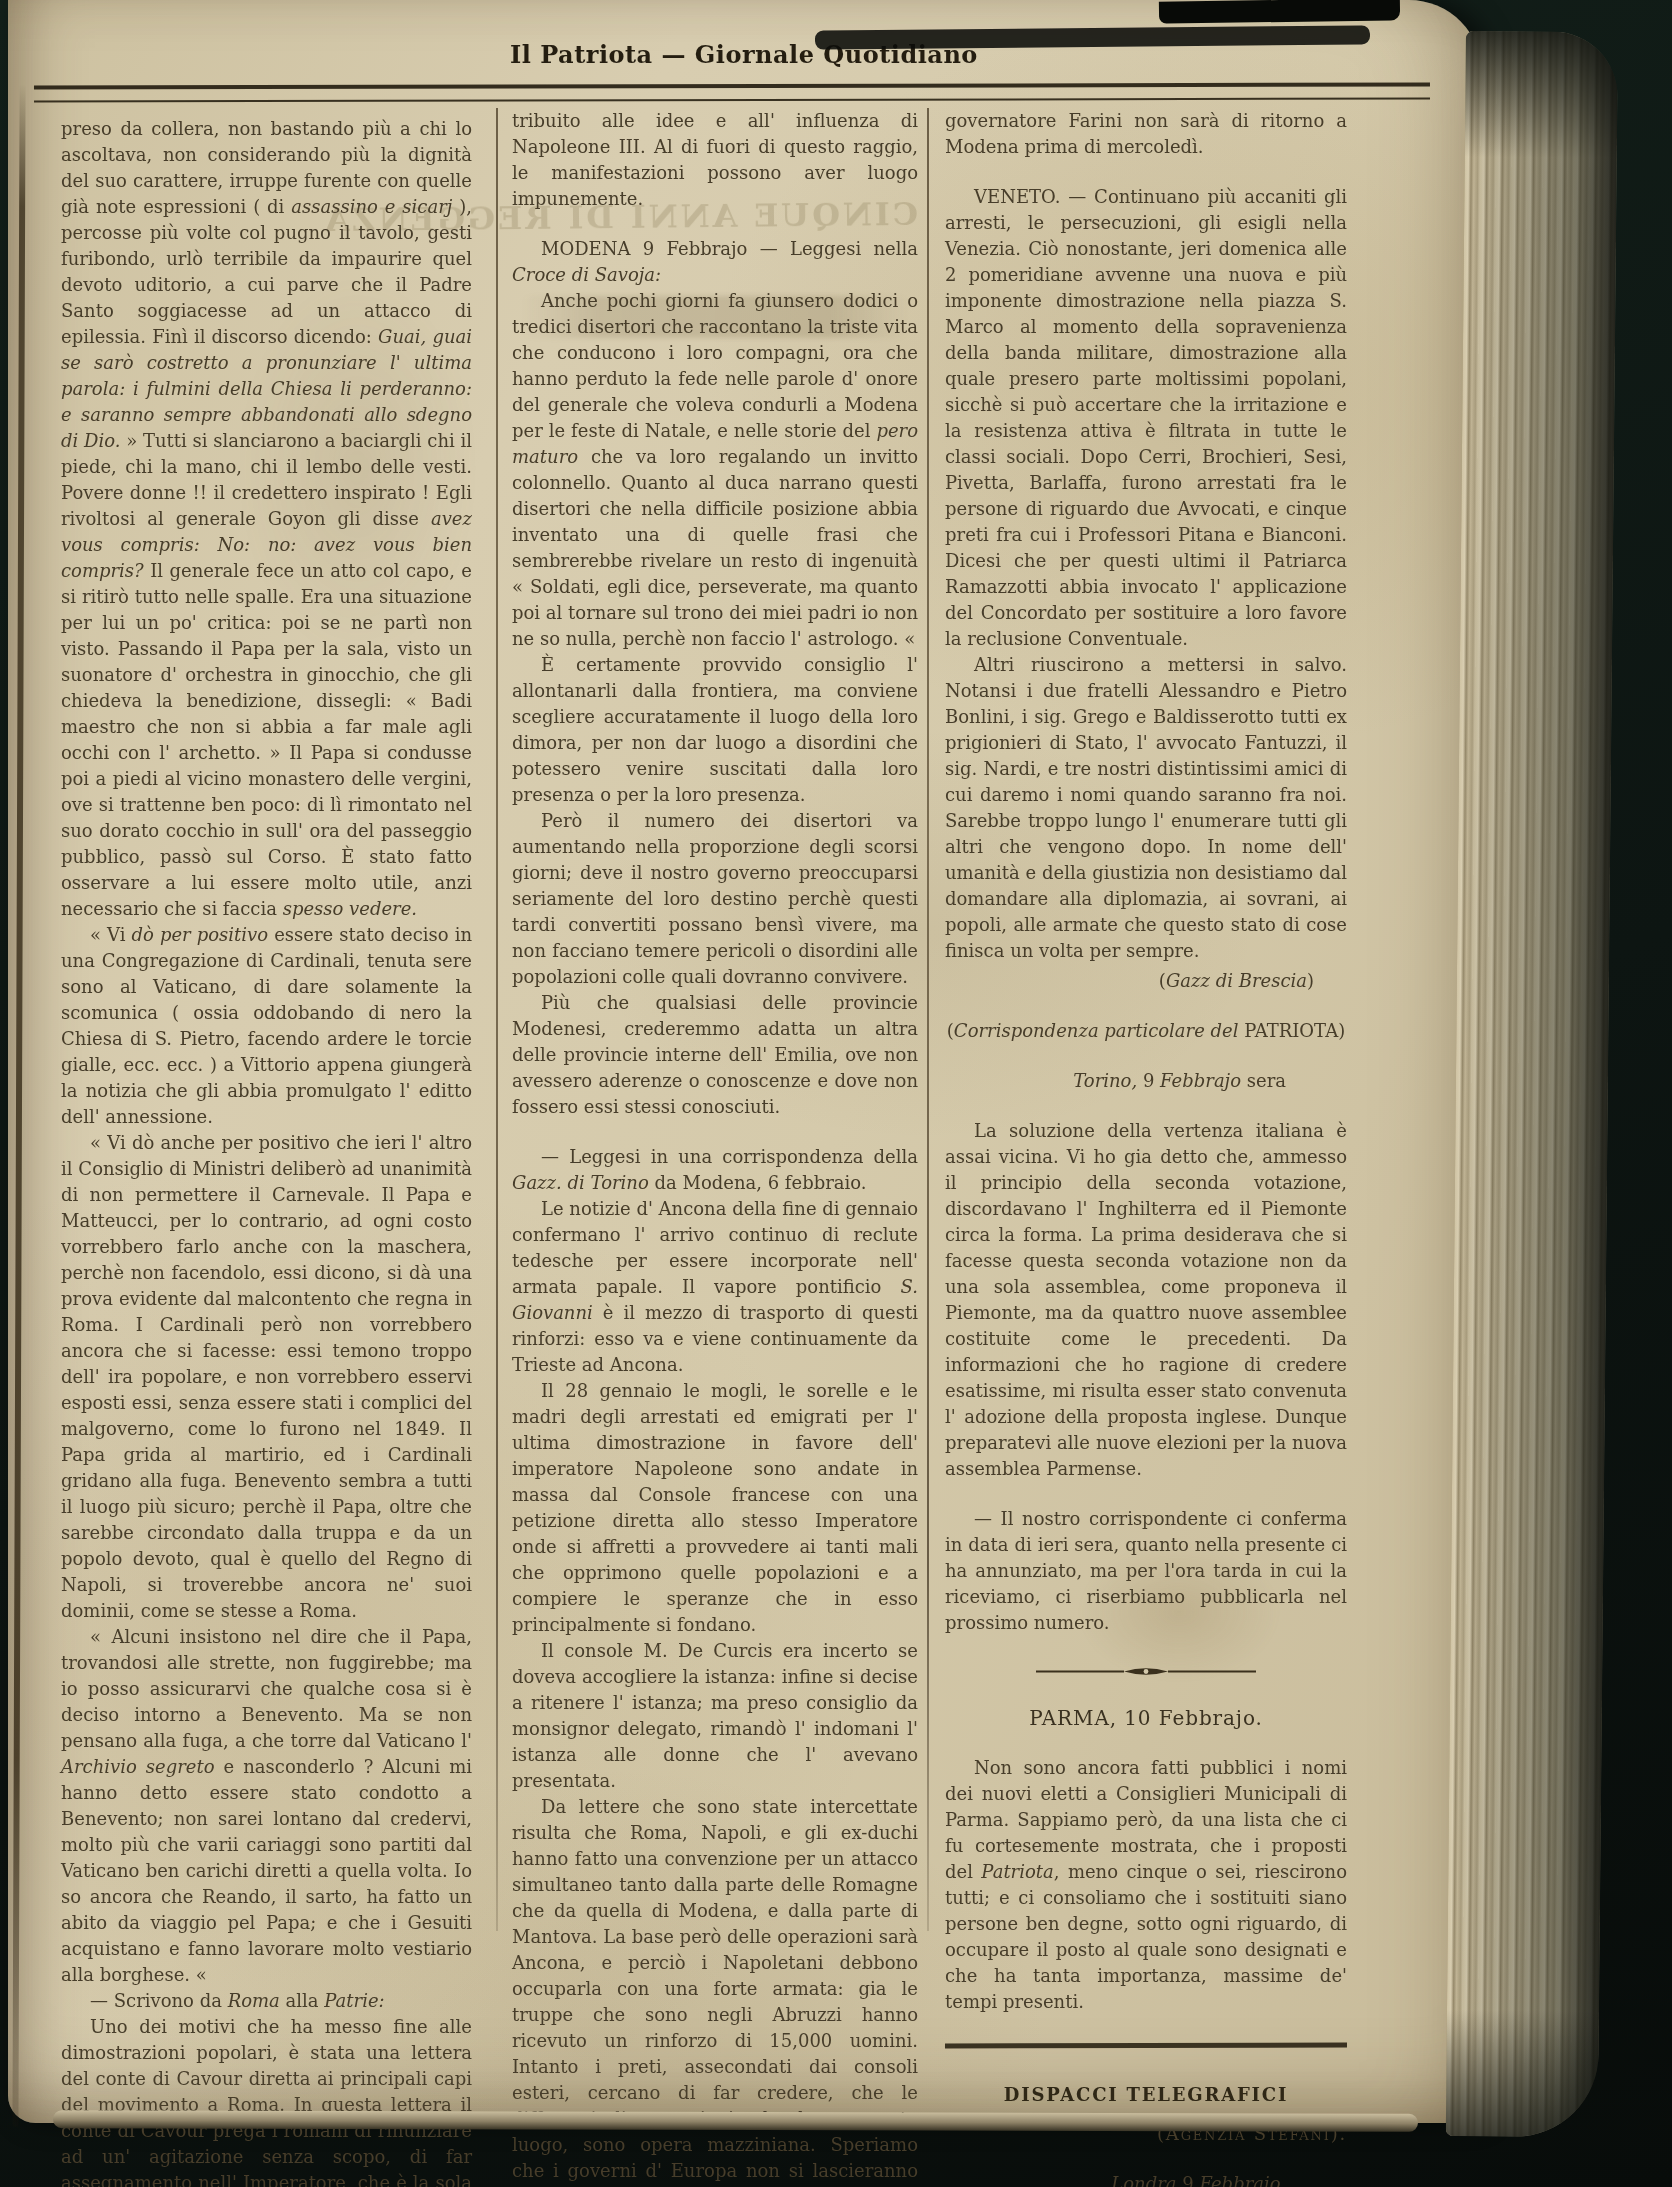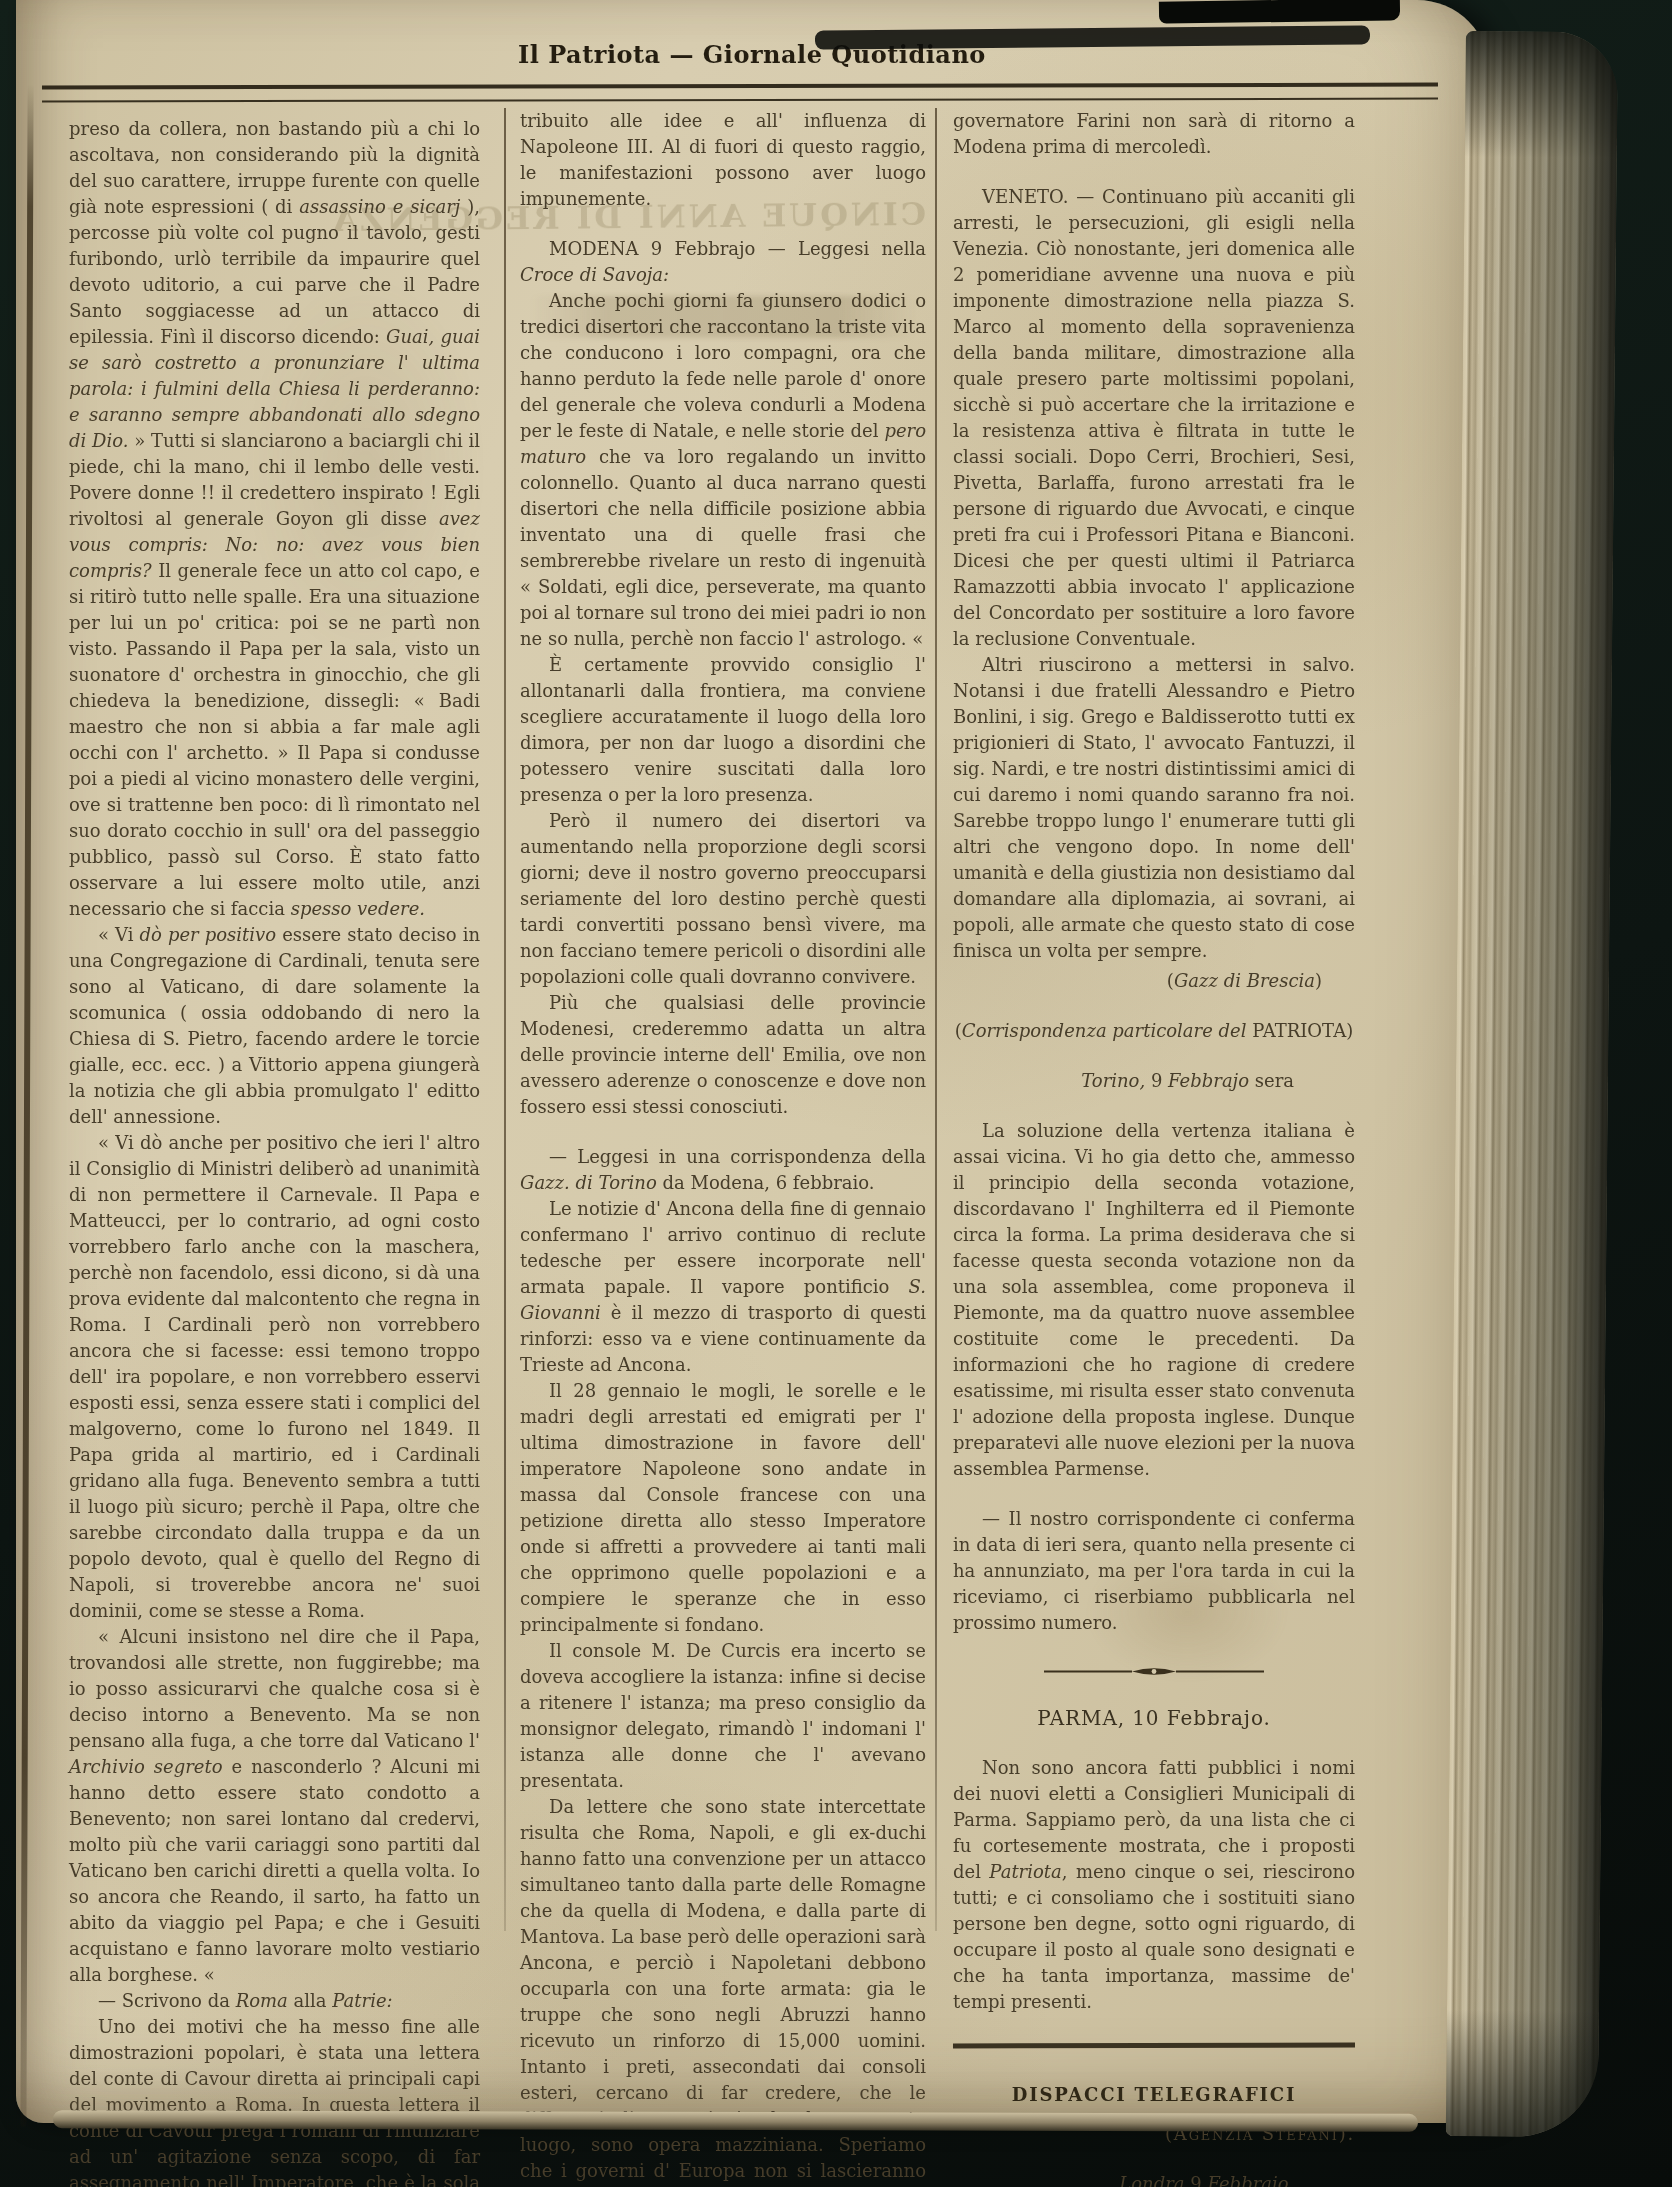--- a/index.html
+++ b/index.html
@@ -1,20 +1,20 @@
 <!DOCTYPE html>
 <html style="font-size:14.7px"><head>
 <meta charset="utf-8">
 <style>
   html,body{margin:0;padding:0;background:#0d1512;}
   .scene{position:relative;width:1672px;height:2187px;overflow:hidden;
     background:linear-gradient(160deg,#13201a 0%,#0d1512 55%,#080c0a 100%);
     font-family:"DejaVu Serif","Liberation Serif",serif;}
   
-  .page{position:absolute;left:16px;top:0;width:1474px;height:2123px;
+  .page{position:absolute;left:8px;top:0;width:1474px;height:2123px;
     background-color:#d4c9ab;
     background-image:
       radial-gradient(ellipse 826px 597px at 82% 18%, rgba(172,152,108,.28), transparent 62%),
       radial-gradient(ellipse 1010px 826px at 18% 78%, rgba(158,138,94,.20), transparent 60%),
       radial-gradient(ellipse 478px 294px at 62% 44%, rgba(120,100,60,.10), transparent 70%),
       radial-gradient(ellipse 643px 386px at 40% 96%, rgba(130,110,70,.16), transparent 70%),
       linear-gradient(115deg,#cdc1a0 0%,#d8cdb0 28%,#d5caab 55%,#c8bb9a 100%);
     border-radius:0 73px 24px 27.5px;
     box-shadow:inset 39px 0 64px -29px rgba(70,52,28,.45),
                inset -64px 0 83px -41px rgba(85,65,38,.38),

